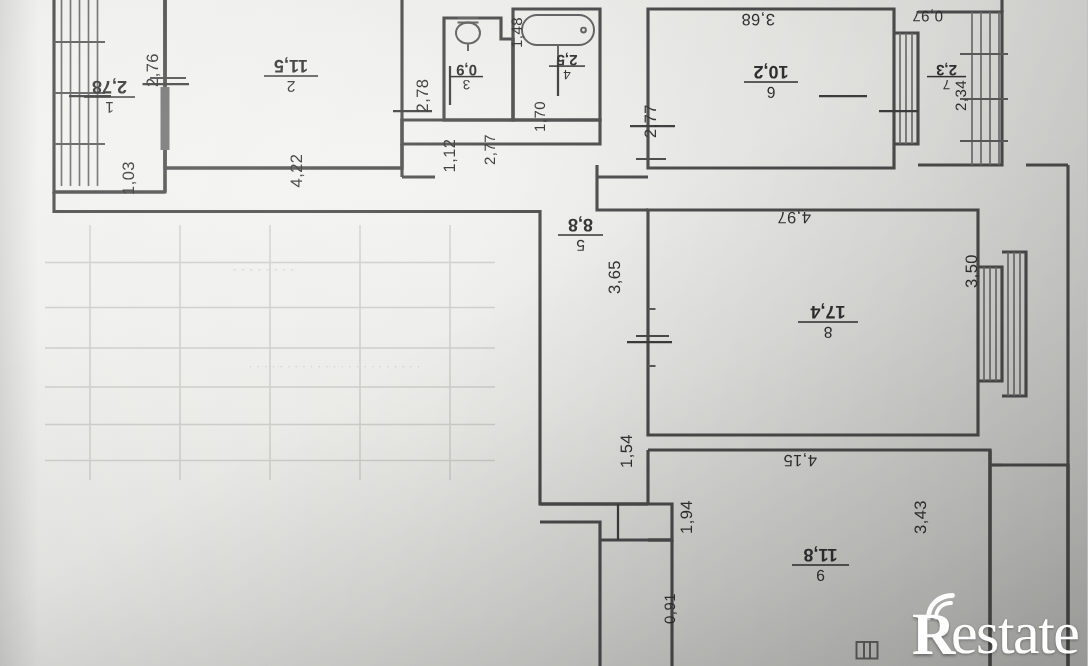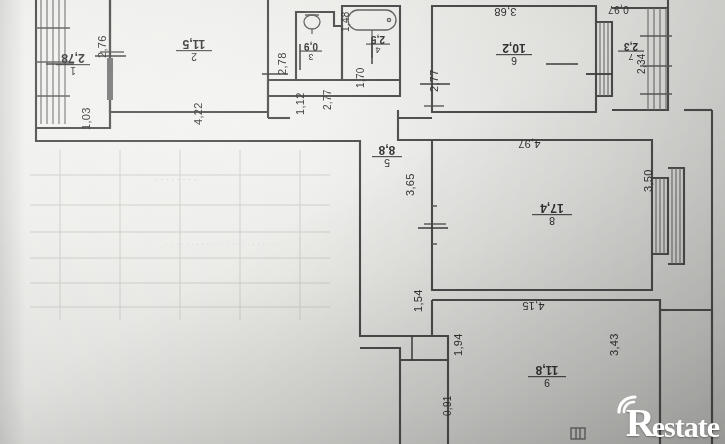--- a/index.html
+++ b/index.html
@@ -64,21 +64,21 @@
 
   
   #wm{
     position:absolute;right:6px;bottom:2px;
     color:#ffffff;font-size:34px;letter-spacing:-1px;
     font-family:"Liberation Serif", serif;
     text-shadow:0 1px 2px rgba(0,0,0,.35);
     display:flex;align-items:flex-end;
   }
   #wm .glyph{position:relative;font-weight:bold;font-size:40px;line-height:.95;}
-  #wm .rest{font-weight:bold;font-size:30px;line-height:1;margin-left:-2px;}
+  #wm .rest{font-weight:normal;font-size:40px;line-height:1;margin-left:-2px;}
   #wmwave{position:absolute;right:78px;bottom:26px;}
 </style>
 </head>
 <body>
 
 <div id="stage">
 
   <div id="paper"></div>
   <div id="leftedge"></div>
 

